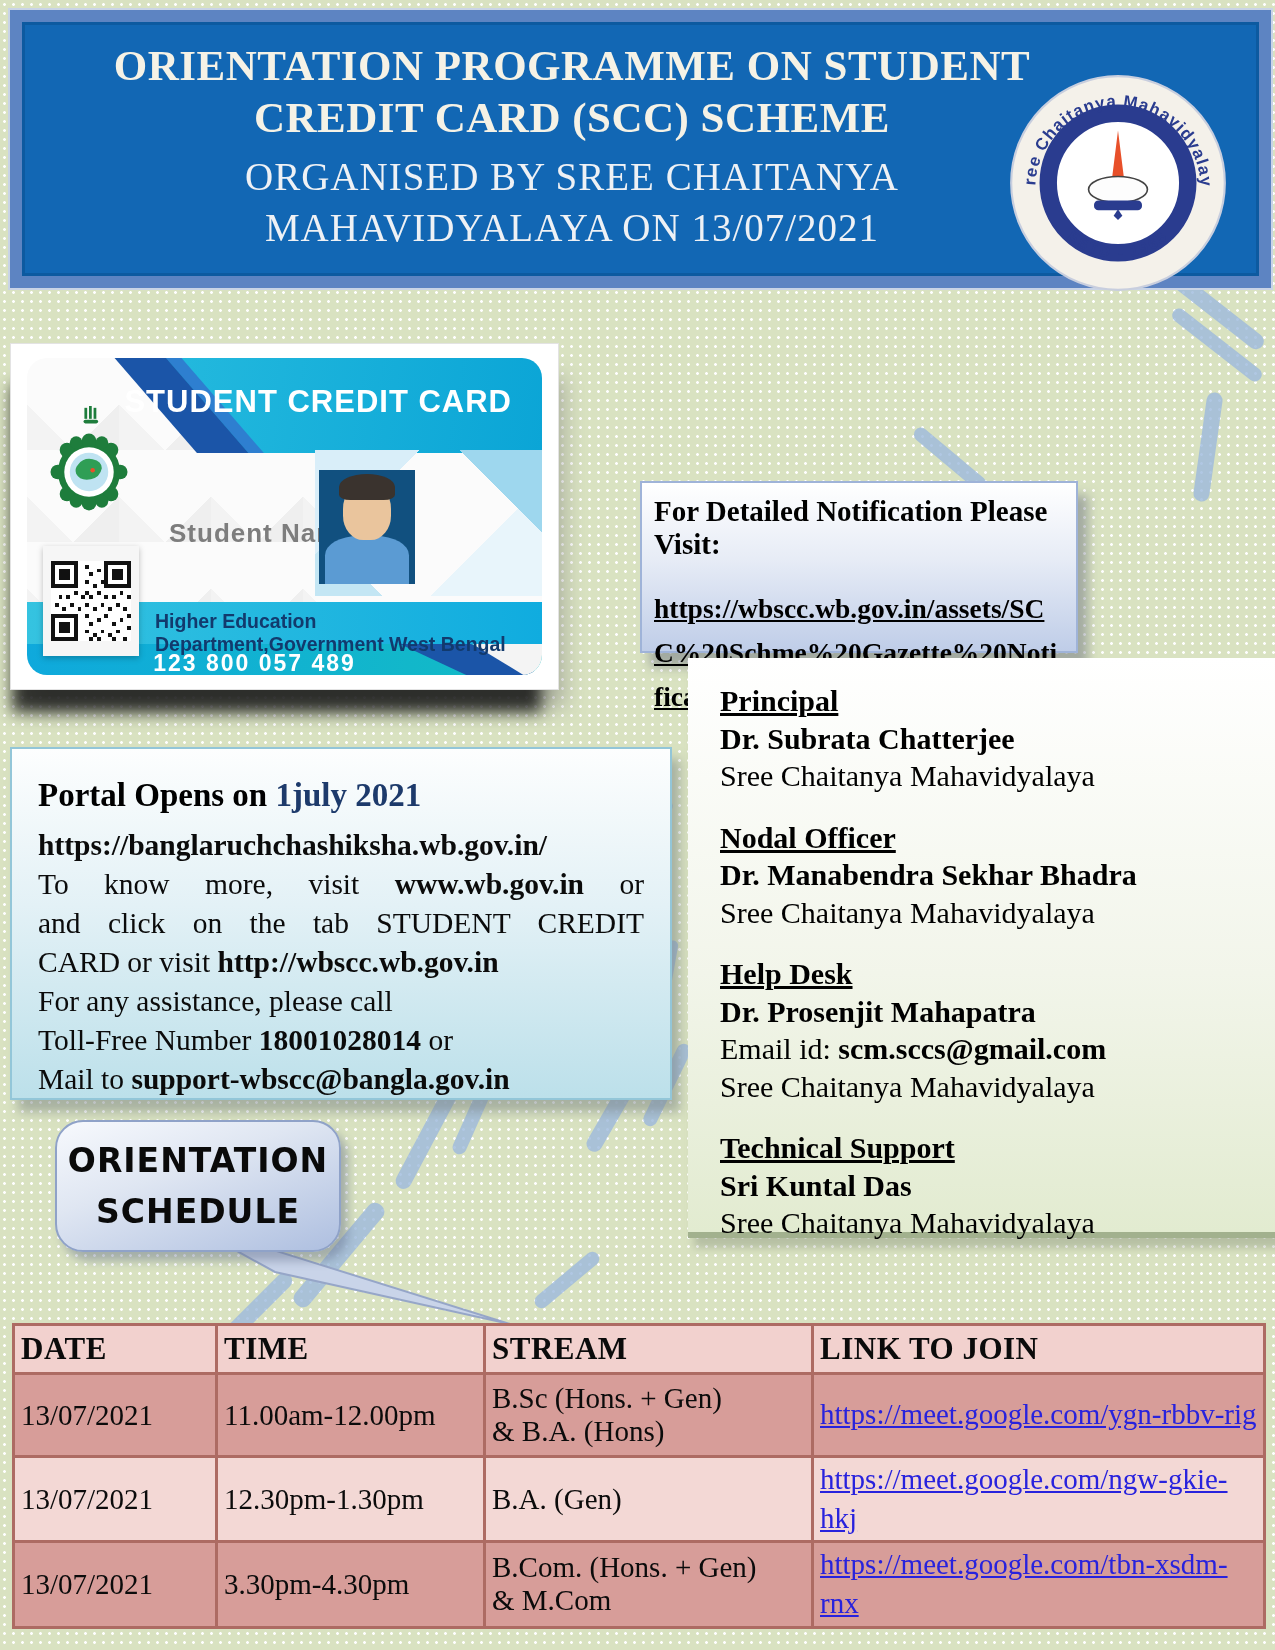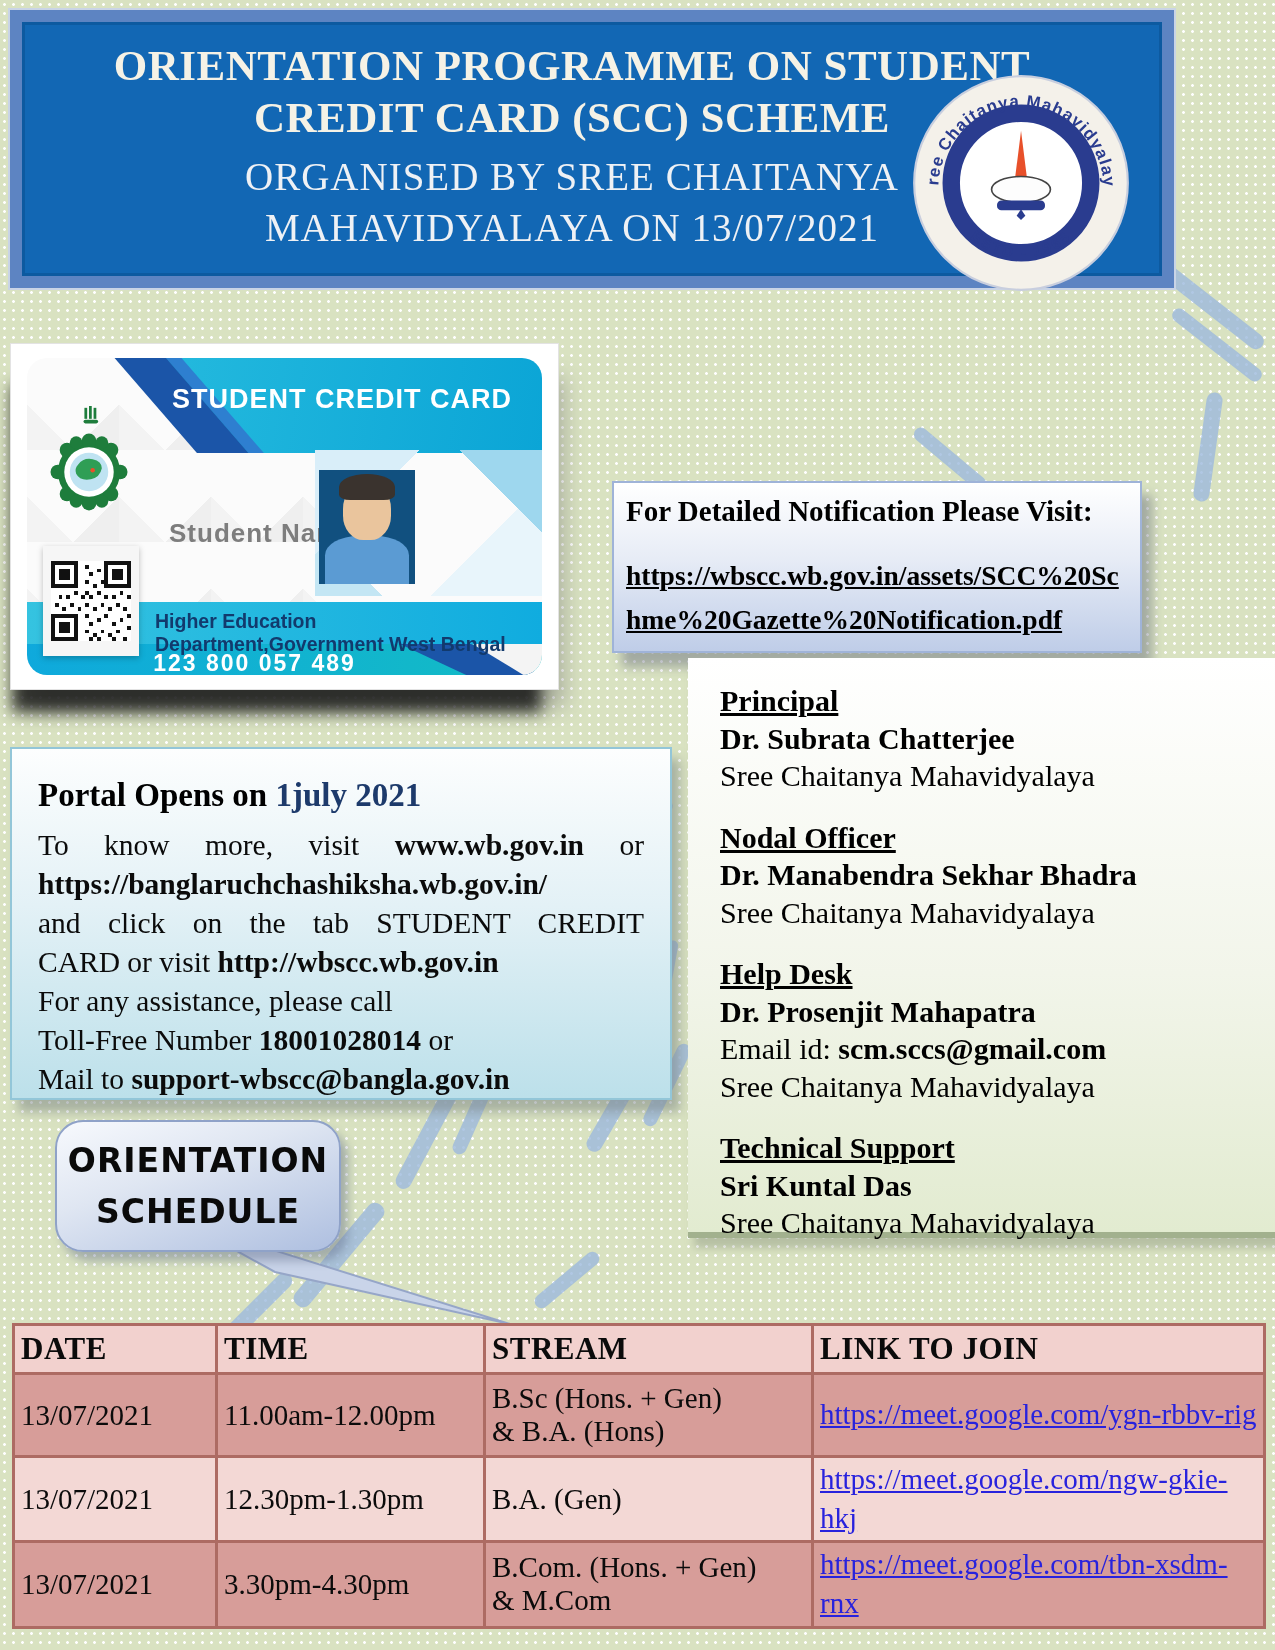--- a/index.html
+++ b/index.html
@@ -5,21 +5,21 @@
   html,body{margin:0;padding:0;}
   .page{position:relative;width:1275px;height:1650px;overflow:hidden;
     background-color:#d9e2c1;
     background-image:radial-gradient(#ffffff 1.3px, rgba(255,255,255,0) 1.5px);
     background-size:9px 9px;
     font-family:"Liberation Serif", serif;}
   .wm{position:absolute;background:#9cb9dc;border-radius:8px;opacity:.8;z-index:0;}
   .box{position:absolute;z-index:1;}
 
   
-  .header{left:10px;top:10px;width:1164px;height:278px;background:#1267b4;
+  .header{left:10px;top:10px;width:1261px;height:278px;background:#1267b4;
     border:12px solid #5d84c2;outline:2px solid #c9d4e6;box-sizing:border-box;
     box-shadow:inset 0 0 0 3px #0d5aa0;}
   .header .title{position:absolute;left:35px;top:18px;width:1030px;text-align:center;
     color:#f5f2e6;font-weight:bold;font-size:43px;line-height:1.22;letter-spacing:.5px;}
   .header .subtitle{position:absolute;left:120px;top:130px;width:860px;text-align:center;
     color:#eef1f5;font-size:39px;line-height:1.3;letter-spacing:1px;}
   .logo{position:absolute;right:32px;top:52px;width:218px;height:218px;z-index:2;}
 
   
   .cardbox{left:10px;top:343px;width:547px;height:345px;background:#fff;border:1px solid #e3e3e3;
@@ -35,21 +35,21 @@
   .cf-stripe1{position:absolute;left:0;top:0;width:100%;height:30%;background:#1b55a8;
     clip-path:polygon(17% 0,27% 0,43% 100%,33% 100%);}
   .cf-stripe2{position:absolute;left:0;top:0;width:100%;height:30%;background:#2e7fd0;
     clip-path:polygon(27% 0,30% 0,46% 100%,43% 100%);}
   .cf-mosaic{position:absolute;right:0;top:29%;width:44%;height:46%;
     background:
      linear-gradient(135deg,#d9eef9 28%,transparent 28%),
      linear-gradient(225deg,#9ed7ee 22%,transparent 22%),
      linear-gradient(45deg,#c3e6f4 18%,transparent 18%),
      linear-gradient(315deg,#e8f5fb 30%,transparent 30%);}
-  .cf-title{position:absolute;right:30px;top:26px;color:#fff;font-weight:bold;font-size:27px;letter-spacing:1px;}
+  .cf-title{position:absolute;right:30px;top:26px;color:#fff;font-weight:bold;font-size:31px;letter-spacing:1px;}
   .cf-emblem{position:absolute;left:16px;top:48px;width:92px;height:110px;}
   .cf-name{position:absolute;left:142px;top:160px;color:#7d7d7d;font-weight:bold;font-size:26px;letter-spacing:1px;}
   .cf-photo{position:absolute;left:292px;top:112px;width:96px;height:114px;background:#11507f;overflow:hidden;}
   .cf-head{position:absolute;left:24px;top:12px;width:48px;height:58px;border-radius:46% 46% 42% 42%;background:#eac59d;}
   .cf-hair{position:absolute;left:20px;top:4px;width:56px;height:26px;border-radius:50% 50% 20% 20%;background:#3a332e;}
   .cf-body{position:absolute;left:6px;top:66px;width:84px;height:48px;border-radius:40% 40% 0 0;background:#5b9bd3;}
   .cf-qr{position:absolute;left:16px;top:188px;width:96px;height:110px;background:#f6f6f6;
     box-shadow:0 2px 6px rgba(0,0,0,.25);padding:8px;box-sizing:border-box;z-index:3;}
   .cf-band{position:absolute;left:0;right:0;top:244px;height:42px;background:linear-gradient(90deg,#35c3e0,#10acdf);z-index:2;}
   .cf-band span{position:absolute;left:128px;top:8px;color:#123a6d;font-weight:bold;font-size:19.5px;}
@@ -61,21 +61,21 @@
   .cf-number{position:absolute;left:0;right:60px;top:6px;text-align:center;color:#fff;font-weight:bold;
     font-size:23px;letter-spacing:2px;}
 
   
   .loan{left:665px;top:332px;width:473px;height:138px;background:#1267b4;border:4px solid #e9edf5;
     box-sizing:border-box;box-shadow:12px 14px 2px rgba(150,152,140,.65);padding:16px 22px;}
   .loan div{color:#fff;font-weight:bold;font-size:33px;line-height:1.45;
     text-align:justify;text-align-last:justify;}
 
   
-  .notif{left:612px;top:481px;width:530px;height:172px;box-sizing:border-box;
+  .notif{left:640px;top:481px;width:438px;height:172px;box-sizing:border-box;
     background:linear-gradient(180deg,#ffffff 0%,#e7ecf6 45%,#bfcde8 100%);
     border:2px solid #9fb3d8;box-shadow:10px 14px 10px rgba(110,115,130,.5);padding:12px 12px;}
   .notif .nh{font-weight:bold;font-size:29px;color:#000;}
   .notif a{display:block;margin-top:26px;color:#000;font-weight:bold;font-size:27.5px;
     text-decoration:underline;word-break:break-all;line-height:1.6;}
 
   
   .portal{left:10px;top:747px;width:662px;height:353px;box-sizing:border-box;
     background:linear-gradient(180deg,#fdfefe 0%,#e3f1f6 45%,#bce0ea 100%);
     border:2px solid #93c6d8;box-shadow:8px 12px 10px rgba(120,130,130,.5);padding:28px 26px;}
@@ -274,22 +274,22 @@
 
 
   <div class="box notif">
     <div class="nh">For Detailed Notification Please Visit:</div>
     <a href="#">https://wbscc.wb.gov.in/assets/SCC%20Schme%20Gazette%20Notification.pdf</a>
   </div>
 
   <div class="box portal">
     <div class="pt"><span>Portal Opens on </span><span class="date">1july 2021</span></div>
     <div>
+        <div class="rt-line"><b>https://banglaruchchashiksha.wb.gov.in/</b></div>
         <div class="rt-line justify"><span>To know more, visit </span><b>www.wb.gov.in</b><span> or</span></div>
-        <div class="rt-line"><b>https://banglaruchchashiksha.wb.gov.in/</b></div>
         <div class="rt-line justify"><span>and click on the tab STUDENT CREDIT</span></div>
         <div class="rt-line"><span>CARD or visit </span><b>http://wbscc.wb.gov.in</b></div>
         <div class="rt-line"><span>For any assistance, please call</span></div>
         <div class="rt-line"><span>Toll-Free Number </span><b>18001028014</b><span> or</span></div>
         <div class="rt-line"><span>Mail to </span><b>support-wbscc@bangla.gov.in</b></div>
       </div>
   </div>
 
   <div class="box contacts">
       <div class="sec">

